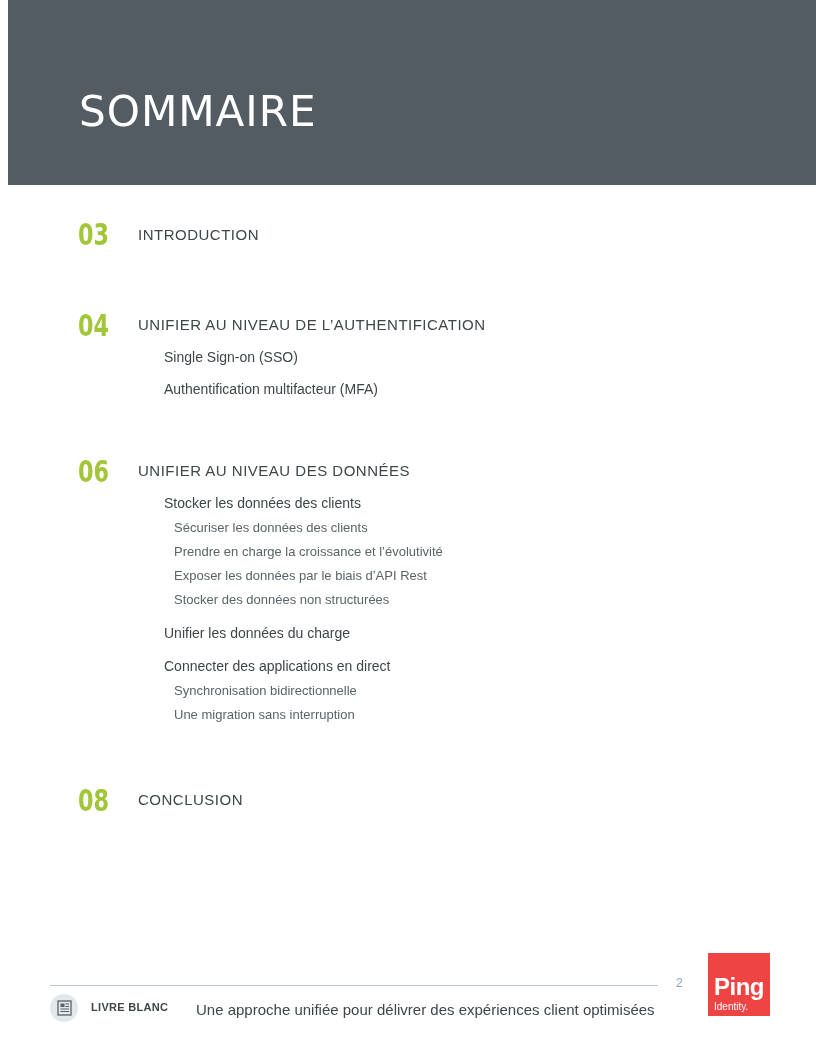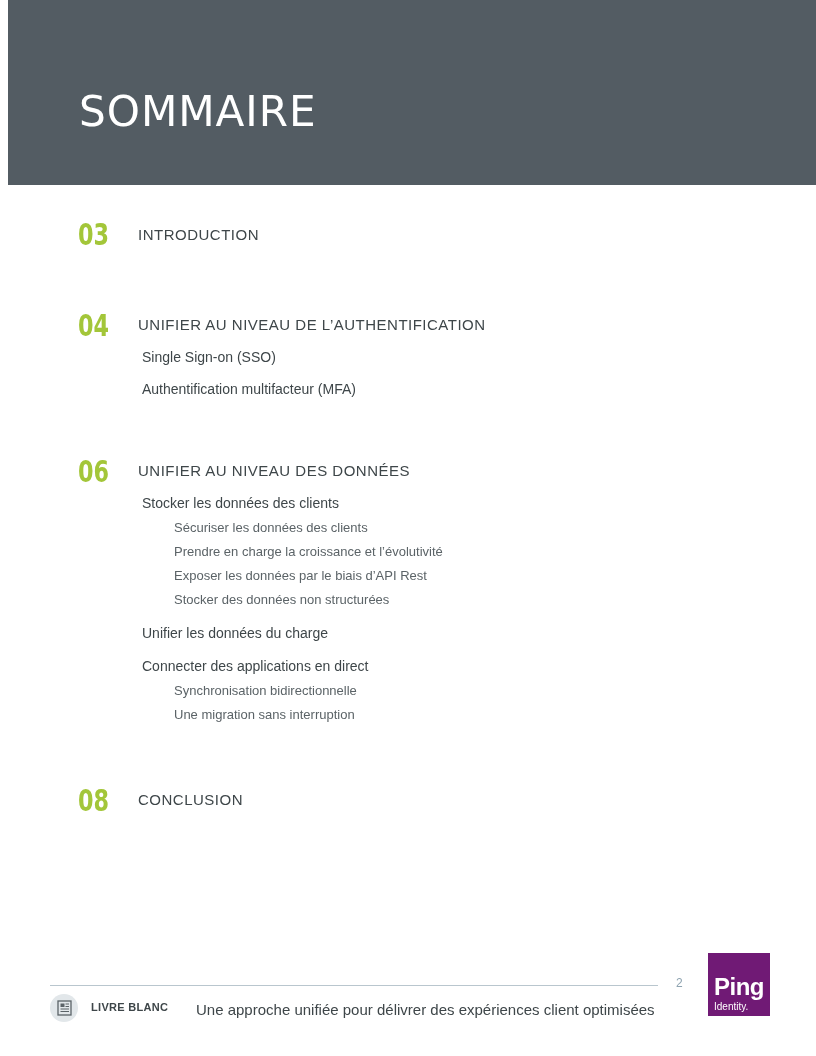--- a/index.html
+++ b/index.html
@@ -29,38 +29,38 @@
     font-size: 31px; color: #a3c639;
     transform: scaleX(0.72); transform-origin: left;
     line-height: 36px;
   }
   .sec-title {
     position: absolute; left: 138px;
     font-size: 15px; letter-spacing: 0.5px; color: #3e4649;
     line-height: 18px;
   }
   .l2 {
-    position: absolute; left: 142px;
+    position: absolute; left: 164px;
     font-size: 14px; color: #3e4649; line-height: 18px;
   }
   .l3 {
     position: absolute; left: 174px;
     font-size: 13px; color: #5b6367; line-height: 16px;
   }
   .footer-line {
     position: absolute; left: 50px; top: 985px; width: 608px; height: 1px;
     background: #b9c6ce;
   }
   .page-num {
     position: absolute; left: 676px; top: 976px;
     font-size: 12px; color: #8ea3b0;
   }
   .logo {
     position: absolute; left: 708px; top: 953px; width: 62px; height: 63px;
-    background: #701a75;
+    background: #ef4444;
   }
   .logo-main {
     position: absolute; left: 6px; top: 20px;
     font-size: 24px; font-weight: bold; color: #ffffff; letter-spacing: -0.5px;
   }
   .logo-sub {
     position: absolute; left: 6px; top: 48px;
     font-size: 10px; color: #ffffff;
   }
   .doc-icon {

